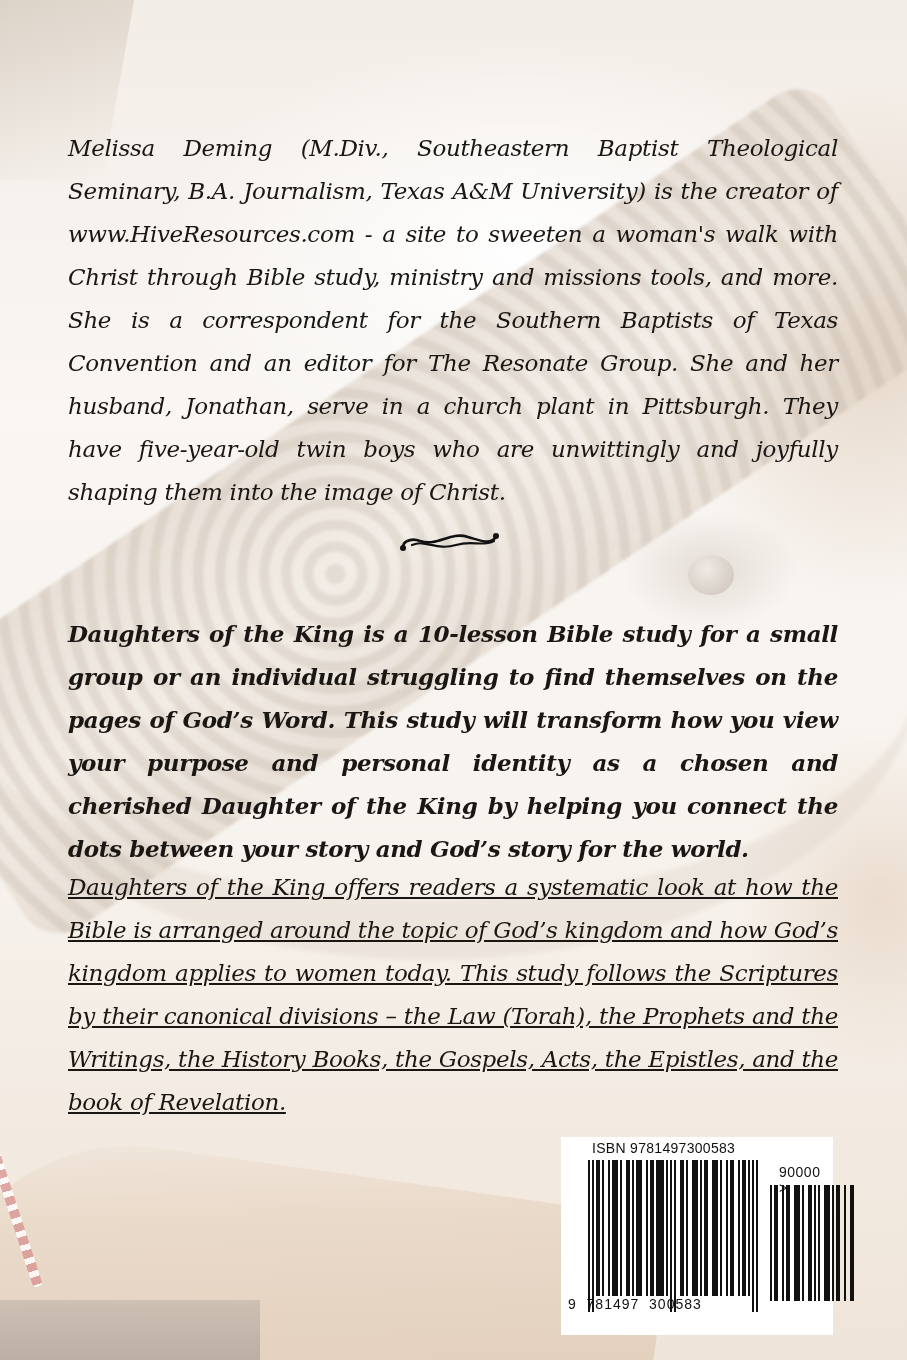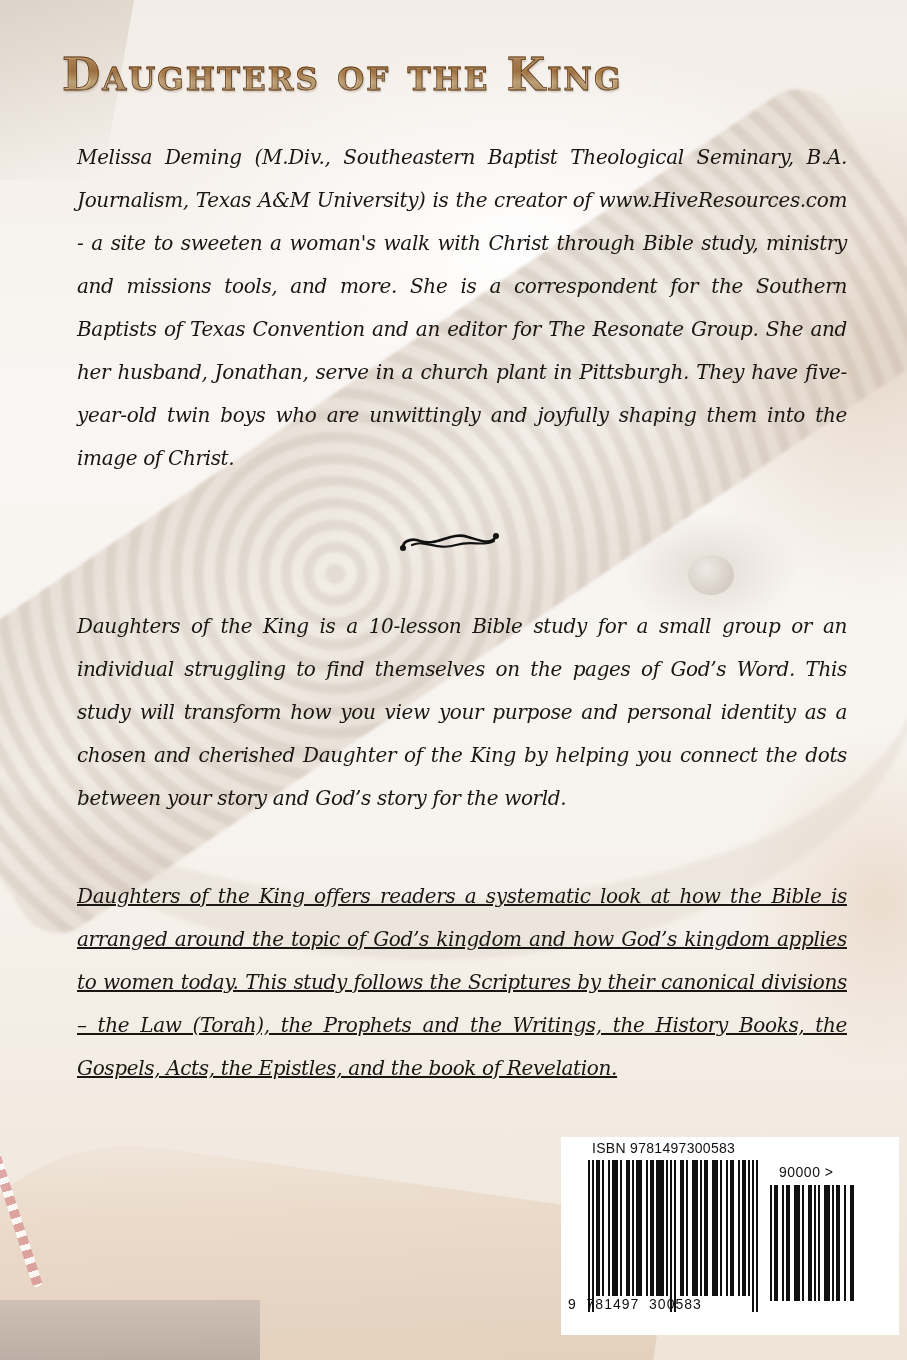--- a/index.html
+++ b/index.html
@@ -83,37 +83,37 @@
       -webkit-text-stroke: 0.8px #5a3d22;
       text-shadow: 1px 2px 2px rgba(80,50,20,0.25);
       white-space: nowrap;
       line-height: 70px;
     }
 
     .para {
       position: absolute; left: 68px; width: 770px;
       font-family: "DejaVu Serif", serif;
       font-style: italic;
-      font-size: 20px;
+      font-size: 23px;
       line-height: 43px;
       color: #1a1613;
       text-align: justify;
-      margin: 9px;
+      margin: 0;
       letter-spacing: -0.35px;
     }
     .para-bio { top: 127px; }
-    .para-desc { top: 596px; }
+    .para-desc { top: 612px; font-weight: bold; }
     .para-summary { top: 866px; text-decoration: underline; }
 
     .ornament {
       position: absolute; left: 398px; top: 527px; width: 104px; height: 30px;
     }
 
     .barcode {
-      position: absolute; left: 561px; top: 1137px; width: 338px; height: 198px;
+      position: absolute; left: 561px; top: 1137px; width: 272px; height: 198px;
       background: #ffffff;
     }
     .isbn-label {
       position: absolute; left: 31px; top: 3px;
       font-family: "Liberation Sans", sans-serif; font-size: 14px; color: #111;
       letter-spacing: 0.3px;
     }
     .addon-label {
       position: absolute; left: 218px; top: 27px;
       font-family: "Liberation Sans", sans-serif; font-size: 14px; color: #111;
@@ -136,21 +136,20 @@
   <div class="bg-layer crown-arc"></div>
   <div class="bg-layer crown-band"></div>
   <div class="bg-layer crown-tip"></div>
   <div class="bg-layer crown-ball"></div>
   <div class="bg-layer book"></div>
   <div class="bg-layer book-edge"></div>
   <div class="bg-layer book-shadow"></div>
 </div>
 
 <div class="content">
-  <h1 class="title">Daughters of the King</h1>
 
   <p class="para para-bio">Melissa Deming (M.Div., Southeastern Baptist Theological Seminary, B.A. Journalism, Texas A&amp;M University) is the creator of www.HiveResources.com - a site to sweeten a woman's walk with Christ through Bible study, ministry and missions tools, and more. She is a correspondent for the Southern Baptists of Texas Convention and an editor for The Resonate Group. She and her husband, Jonathan, serve in a church plant in Pittsburgh. They have five-year-old twin boys who are unwittingly and joyfully shaping them into the image of Christ.</p>
 
   <div class="ornament">
     <svg width="104" height="30" viewBox="0 0 104 30">
       <path d="M6 22 C 2 16, 12 10, 22 14 C 40 20, 52 4, 70 10 C 84 14, 92 18, 98 10" stroke="#111" stroke-width="2.6" fill="none" stroke-linecap="round"></path>
       <path d="M14 18 C 28 12, 38 24, 58 18 C 74 13, 84 20, 96 14" stroke="#111" stroke-width="2.2" fill="none" stroke-linecap="round"></path>
       <circle cx="5" cy="21" r="3" fill="#111"></circle>
       <circle cx="98" cy="9" r="3" fill="#111"></circle>
     </svg>

